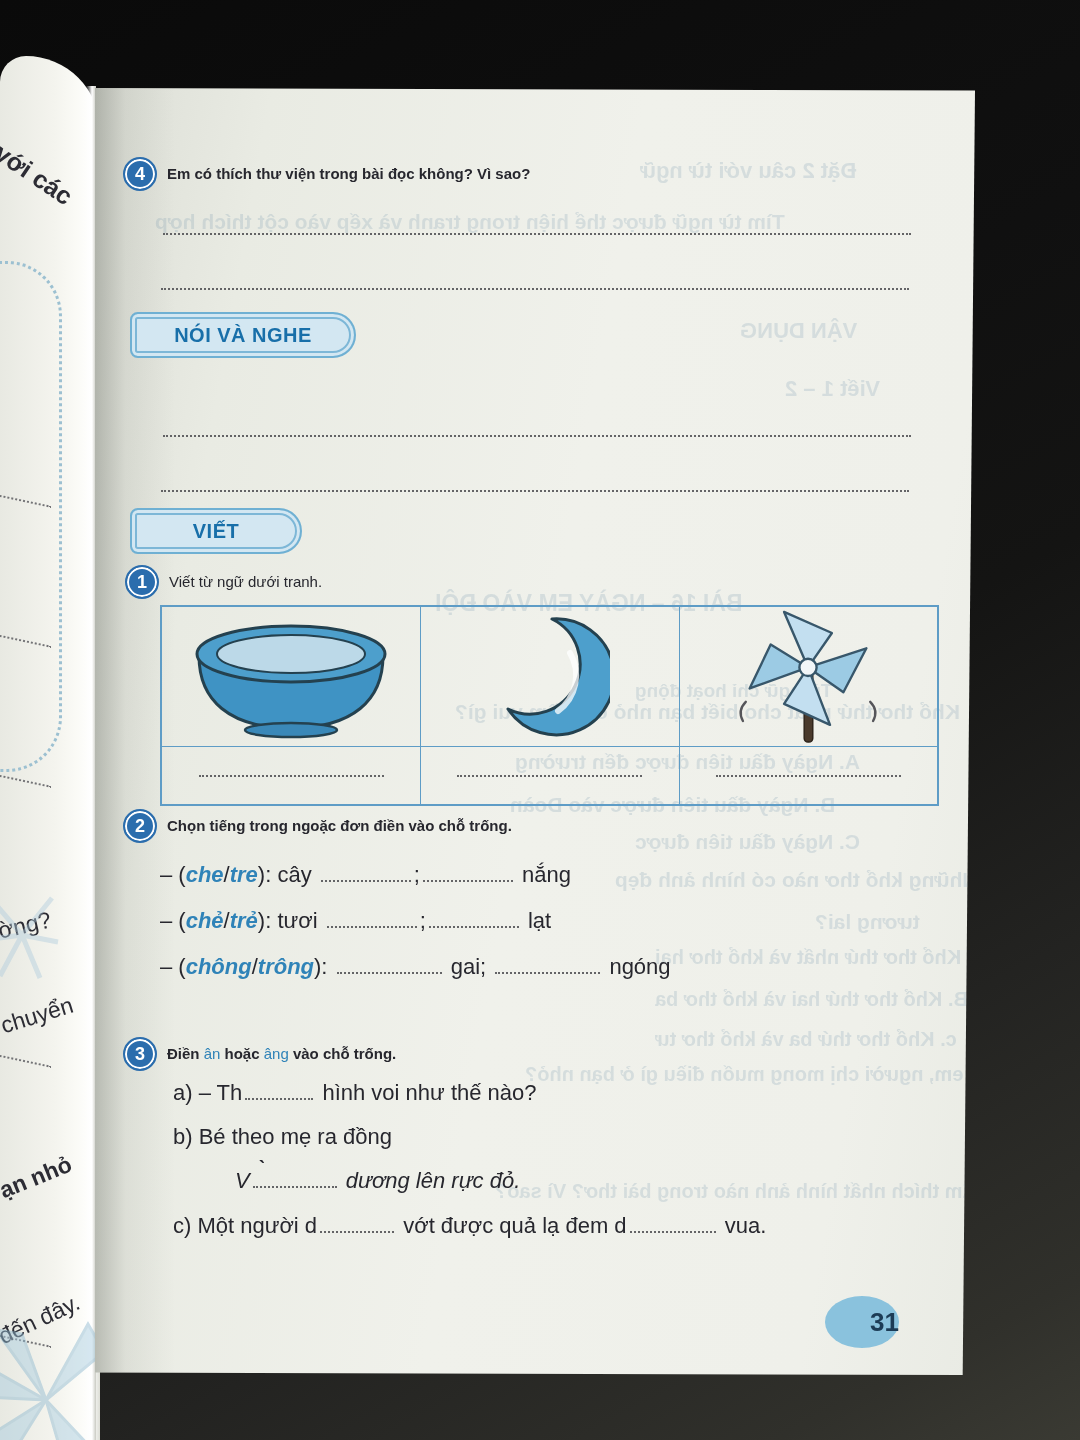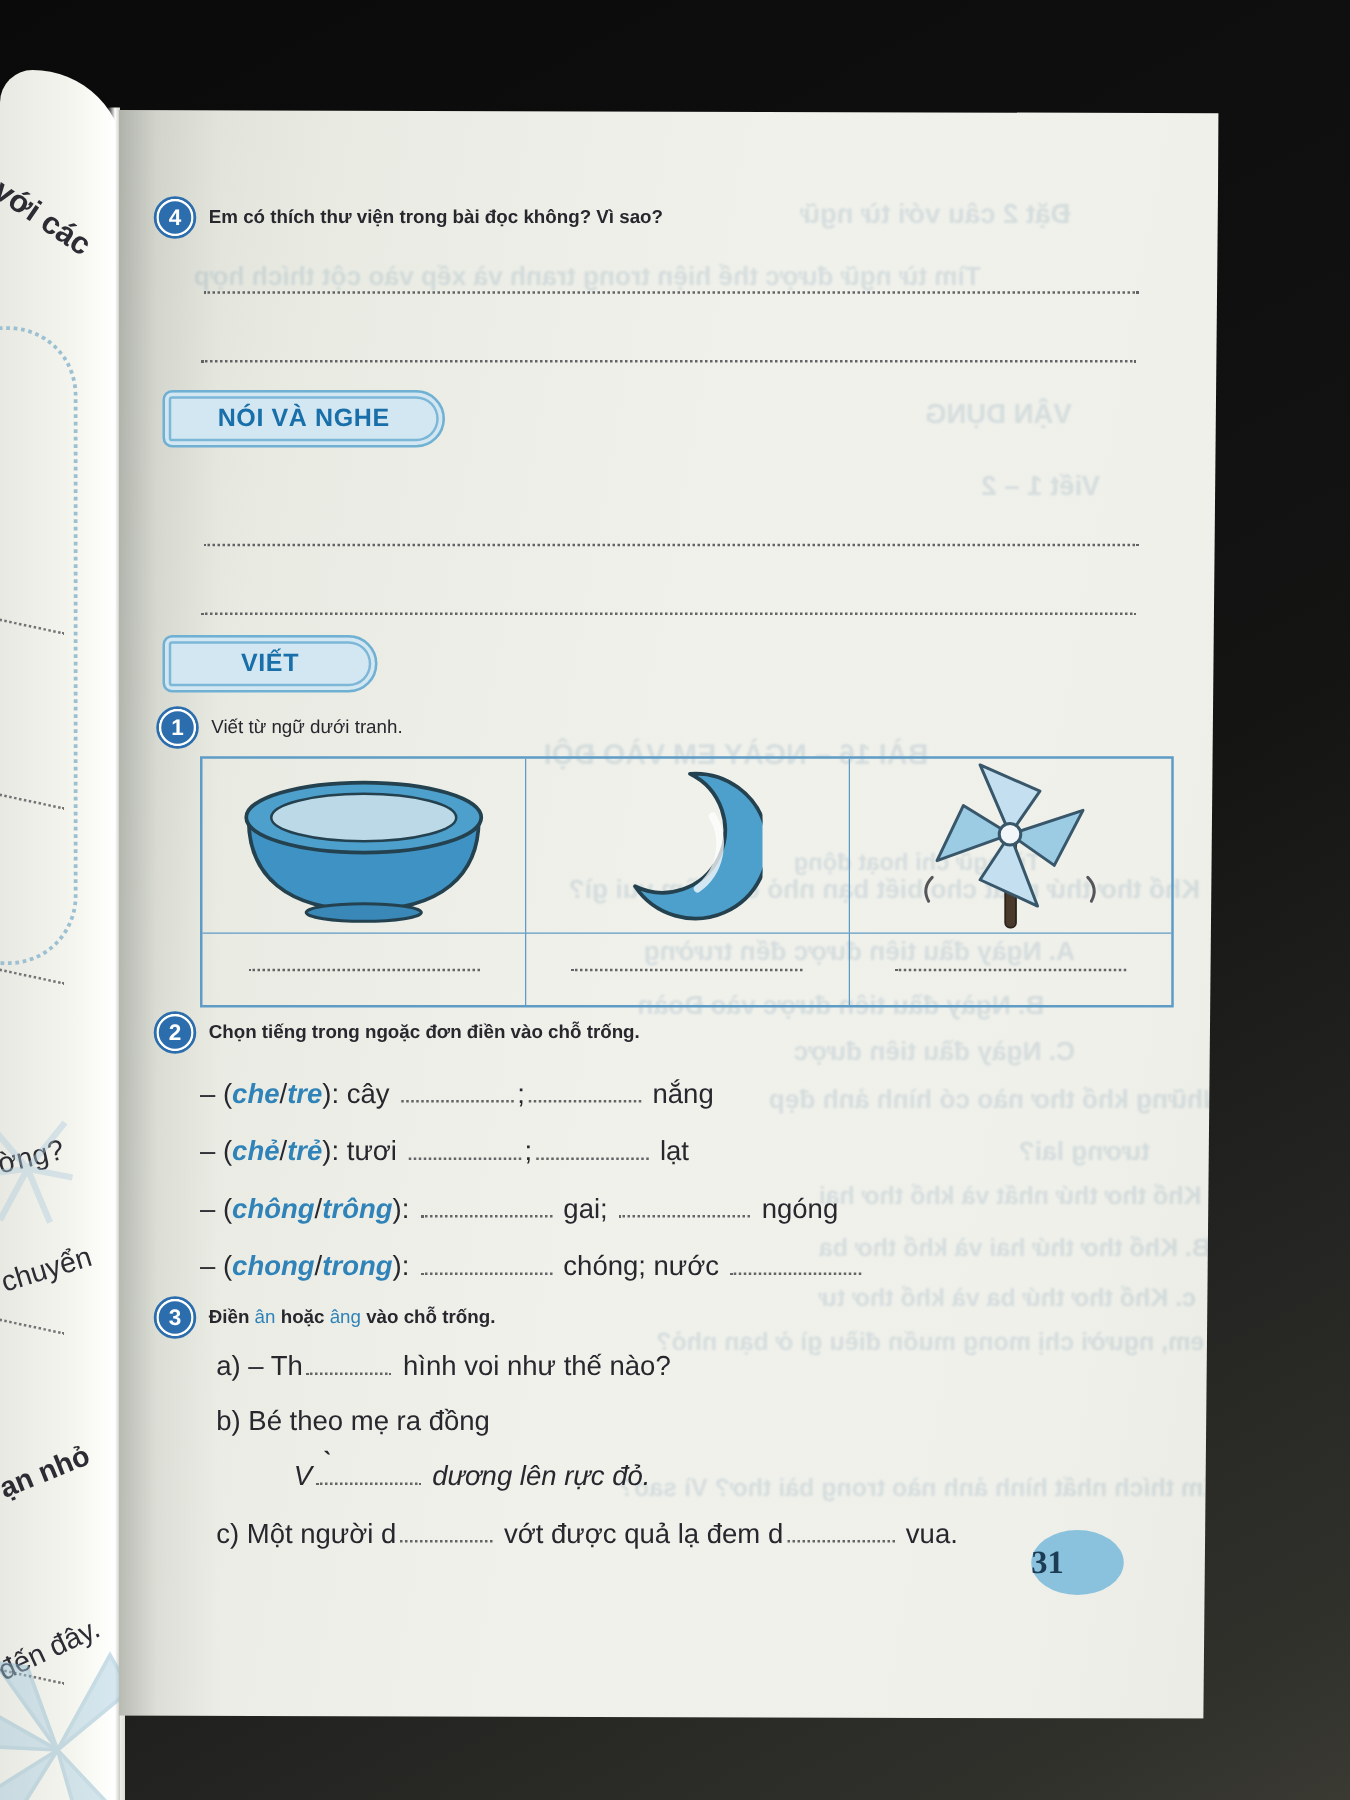--- a/index.html
+++ b/index.html
@@ -68,22 +68,22 @@
   .exblock{position:absolute;}
   .exline{font-size:22px;line-height:34px;margin-bottom:12px;color:var(--ink);white-space:nowrap;}
   .q3block .exline{line-height:33px;margin-bottom:11px;}
   .ind0{margin-left:13px;}.ind1{margin-left:45px;}.ind2{margin-left:75px;font-style:italic;}
   .opt{color:var(--accent);font-style:italic;font-weight:bold;}
   .opt2{color:var(--accent);font-weight:400;}
   .dots{display:inline-block;height:4px;border-bottom:2.6px dotted var(--dots);margin:0 3px;opacity:.85;}
   .accent{display:inline-block;width:0;transform:translate(7px,-13px);font-weight:700;font-size:20px;}
 
   
-  #page-badge{position:absolute;left:730px;top:1136px;width:74px;height:52px;border-radius:50%;
-    background:var(--page-badge-fill);display:flex;align-items:center;justify-content:flex-start;font-family:Liberation Serif, serif;}
+  #page-badge{position:absolute;left:730px;top:1208px;width:74px;height:52px;border-radius:50%;
+    background:var(--page-badge-fill);display:flex;align-items:center;justify-content:flex-end;}
   #page-badge span{font-size:26px;font-weight:700;color:var(--page-badge-text);}
 </style>
 </head>
 <body>
 
 <div id="stage">
 
   <div id="left-page">
     <div class="fore-edge"></div>
     <div class="chain-box"></div>
@@ -198,21 +198,20 @@
     </div>
 
     <div class="qrow" style="left:28px;top:722px">
       <div class="qnum">2</div>
       <div class="qtext">Chọn tiếng trong ngoặc đơn điền vào chỗ trống.</div>
     </div>
     <div class="exblock" id="q2lines" style="left:65px;top:770px">
         <div class="exline"><span>– (</span><span class="opt">che</span><span>/</span><span class="opt">tre</span><span>): cây </span><span class="dots" style="width: 90px;"></span><span>;</span><span class="dots" style="width: 90px;"></span><span> nắng</span></div>
         <div class="exline"><span>– (</span><span class="opt">chẻ</span><span>/</span><span class="opt">trẻ</span><span>): tươi </span><span class="dots" style="width: 90px;"></span><span>;</span><span class="dots" style="width: 90px;"></span><span> lạt</span></div>
         <div class="exline"><span>– (</span><span class="opt">chông</span><span>/</span><span class="opt">trông</span><span>): </span><span class="dots" style="width: 105px;"></span><span> gai; </span><span class="dots" style="width: 105px;"></span><span> ngóng</span></div>
-        <div class="exline"><span>– (</span><span class="opt">chong</span><span>/</span><span class="opt">trong</span><span>): </span><span class="dots" style="width: 105px;"></span><span> chóng; nước </span><span class="dots" style="width: 105px;"></span></div>
       </div>
 
     <div class="qrow" style="left:28px;top:950px">
       <div class="qnum">3</div>
       <div class="qtext" id="q3title"><span>Điền </span><span class="opt2">ân</span><span> hoặc </span><span class="opt2">âng</span><span> vào chỗ trống.</span></div>
     </div>
     <div class="exblock q3block" id="q3lines" style="left:65px;top:988px">
         <div class="exline ind0"><span>a) – Th</span><span class="dots" style="width: 68px;"></span><span> hình voi như thế nào?</span></div>
         <div class="exline ind0"><span>b) Bé theo mẹ ra đồng</span></div>
         <div class="exline ind2"><span>V</span><span class="accent">`</span><span class="dots" style="width: 84px;"></span><span> dương lên rực đỏ.</span></div>

